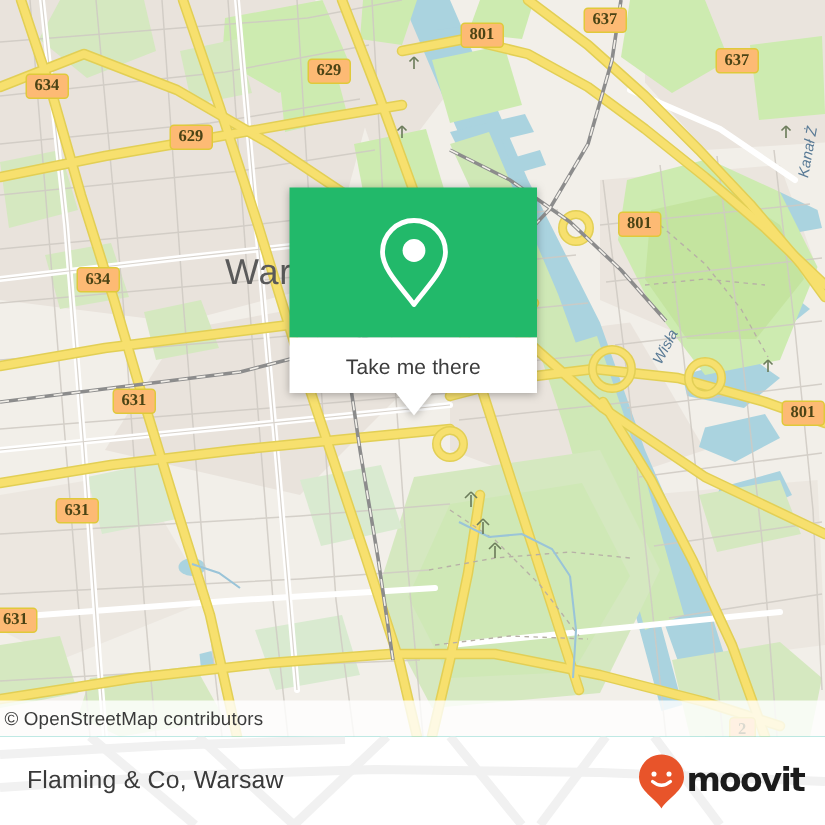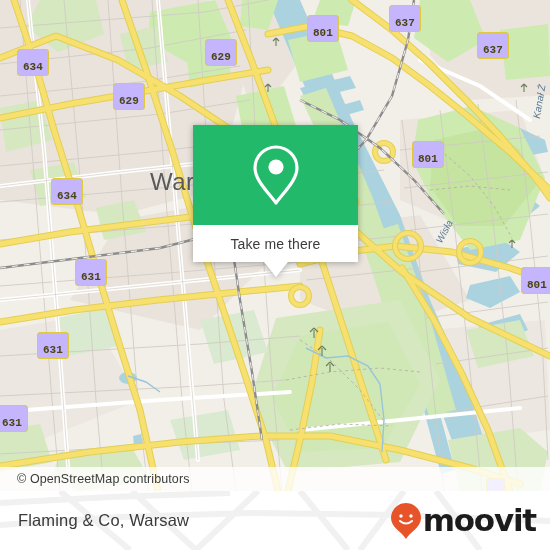--- a/index.html
+++ b/index.html
@@ -38,21 +38,21 @@
     width: 550px;
     height: 24px;
     background: rgba(255,255,255,0.80);
     display: flex;
     align-items: center;
     z-index: 40;
   }
   #attribution .attr-text {
     font-size: 12.5px;
     color: #3a3a3a;
-    padding-left: 17px;
+    padding-left: 3px;
     letter-spacing: 0.1px;
     font-family: "Liberation Sans", sans-serif;
   }
 
   
   #callout {
     position: absolute;
     left: 193px;
     top: 125px;
     width: 165px;
@@ -128,40 +128,40 @@
   #moovit-logo {
     position: absolute;
     right: 14px;
     top: 0;
     height: 59px;
     display: flex;
     align-items: center;
     z-index: 3;
   }
   #moovit-wordmark {
-    font-size: 31px;
+    font-size: 22px;
     color: #1b1b1b;
     letter-spacing: -1.2px;
     font-family: "DejaVu Sans", sans-serif;
     font-weight: 600;
     margin-left: 1px;
     line-height: 1;
   }
 
   
   .shield {
     position: absolute;
-    background: #c4b5fd;
+    background: #fdba74;
     border: 1.5px solid #e0c93a;
     border-radius: 3px;
     color: #4b4415;
     font-size: 11px;
     font-weight: bold;
-    font-family: Liberation Mono, monospace;
-    padding: 11px 5px 2px 5px;
+    font-family: Liberation Serif, serif;
+    padding: 1px 5px 2px 5px;
     line-height: 1.1;
     z-index: 20;
     white-space: nowrap;
   }
   .maplabel {
     position: absolute;
     color: #6b6b6b;
     font-family: "Liberation Sans", sans-serif;
     z-index: 19;
     white-space: nowrap;

